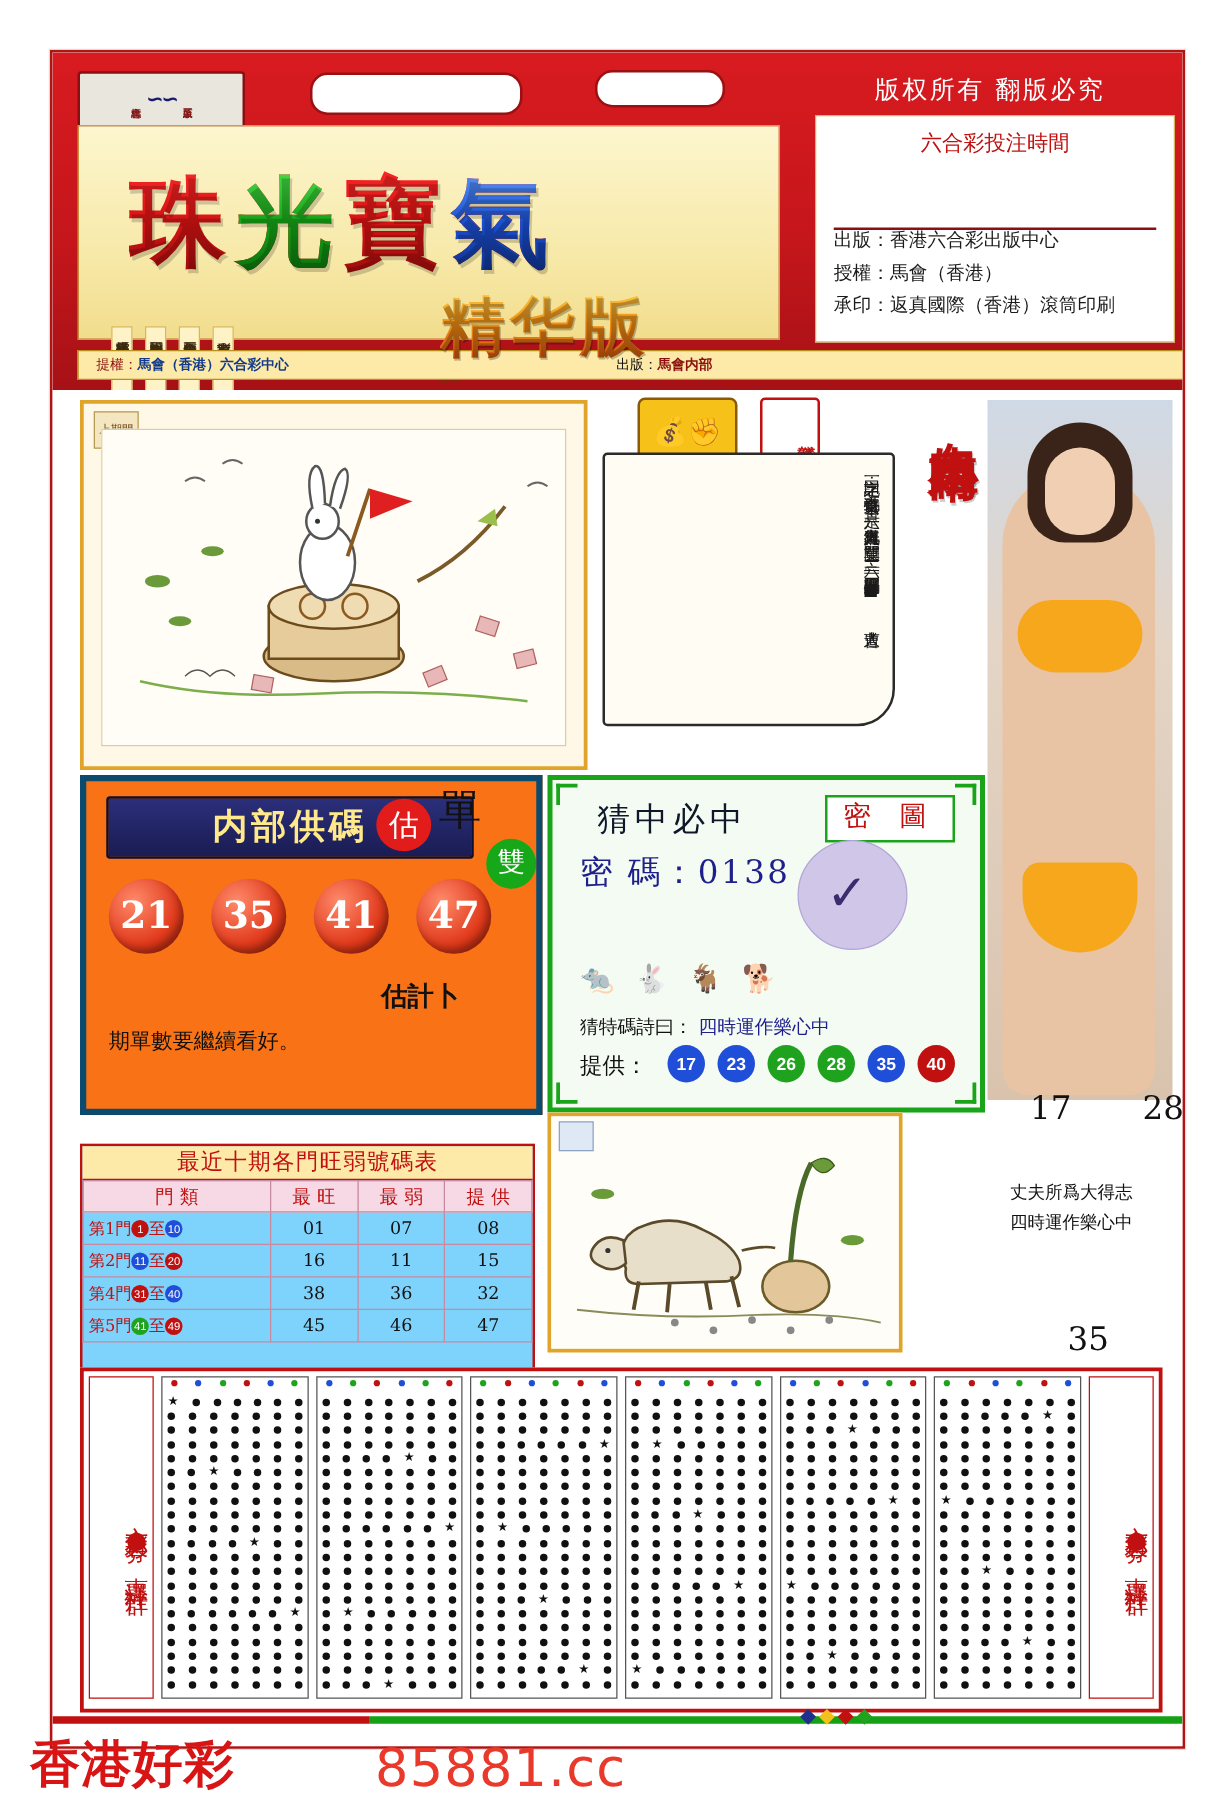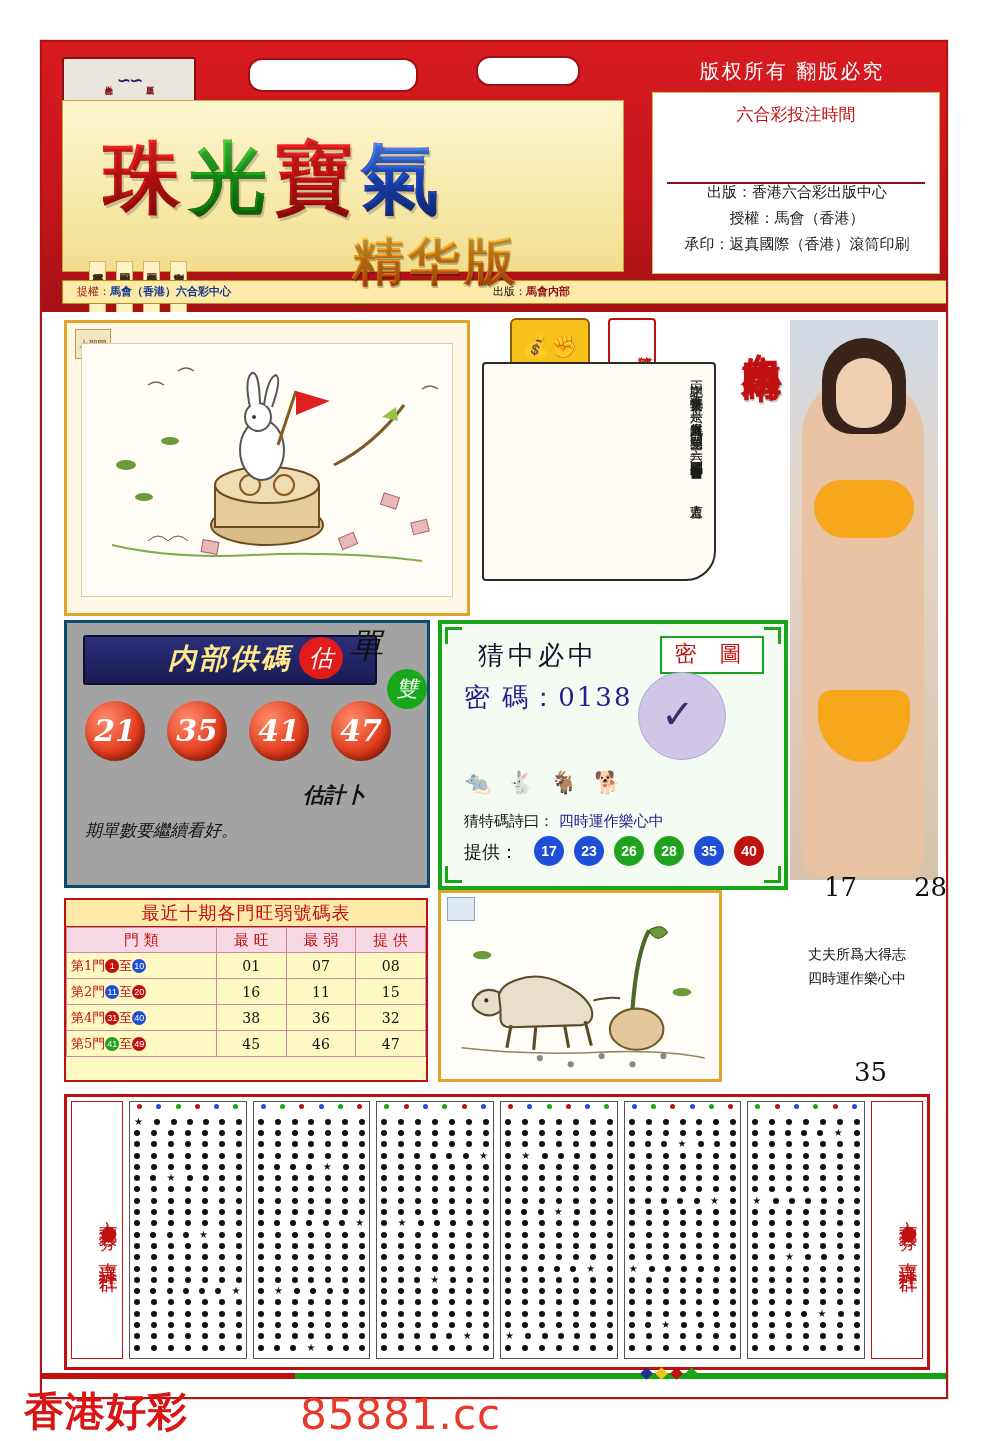--- a/index.html
+++ b/index.html
@@ -83,21 +83,21 @@
     position:absolute;left:600px;top:40px;width:286px;height:180px;
     background:#ffffff;border:1px solid #d8b659;
   }
   .info-title{
     text-align:center;color:#c01010;font-size:17px;padding:10px 0 0;
     font-family:"DejaVu Serif","Liberation Serif",serif;
   }
   .info-rule{margin:56px 14px 0;border-top:2px solid #8a0f12;}
   .info-lines{position:absolute;left:14px;top:86px;width:260px;}
   .info-lines div{font-size:15px;color:#1b1b1b;line-height:26px;
-    font-family:"DejaVu Serif","Liberation Serif",serif;text-align:center;}
+    font-family:"DejaVu Serif","Liberation Serif",serif;}
   .hdr-foot{
     position:absolute;left:10px;top:228px;width:884px;height:22px;
     background:#fde9a8;border:1px solid #b5901f;
     font-size:11px;color:#8a1010;line-height:22px;
   }
   .hdr-foot .l{position:absolute;left:14px;}
   .hdr-foot .l b{color:#123a8a;}
   .hdr-foot .r{position:absolute;left:430px;color:#111;}
   .hdr-foot .r b{color:#8a1010;}
   
@@ -159,21 +159,21 @@
   .side-text{position:absolute;left:766px;top:630px;width:150px;font-size:14px;color:#111;line-height:24px;
     font-family:"DejaVu Serif","Liberation Serif",serif;}
   .send-line{position:absolute;left:752px;top:810px;width:160px;font-size:14px;line-height:23px;color:#c01010;
     font-family:"DejaVu Serif","Liberation Serif",serif;}
   .send-line .tot{color:#c01010;font-weight:bold;font-size:15px;}
   .send-line .buy{color:#1d3fb5;font-weight:bold;}
   .send-line .ans{color:#c01010;font-weight:bold;}
   
   .inner-box{
     position:absolute;left:22px;top:308px;width:360px;height:262px;
-    background:#a3a3a3;border:3px solid #0c4a6e;font-style:italic;
+    background:#f97316;border:5px solid #0c4a6e;
   }
   .inner-banner{
     position:absolute;left:16px;top:12px;width:290px;height:46px;
     background:linear-gradient(180deg,#2b2f7a,#1a1c52);border:2px solid #0d0e30;border-radius:3px;
   }
   .inner-banner span{
     display:block;text-align:center;line-height:44px;color:#ffe98a;font-size:28px;font-weight:bold;letter-spacing:3px;
     font-family:"DejaVu Serif","Liberation Serif",serif;
   }
   .gu{position:absolute;left:232px;top:14px;width:44px;height:42px;background:#e21b1b;border-radius:50%;
@@ -217,21 +217,21 @@
   .zodiacs{position:absolute;left:22px;top:146px;width:180px;display:flex;gap:16px;font-size:22px;}
   .g-poem{position:absolute;left:22px;top:188px;font-size:15px;color:#111;
     font-family:"DejaVu Serif","Liberation Serif",serif;}
   .g-poem .blue{color:#1f1f8c;}
   .provide{position:absolute;left:22px;top:216px;font-size:18px;color:#111;
     font-family:"DejaVu Serif","Liberation Serif",serif;}
   .pballs{position:absolute;left:92px;top:212px;display:flex;gap:10px;}
   .pball{width:30px;height:30px;border-radius:50%;color:#fff;font-size:14px;font-weight:bold;
     text-align:center;line-height:30px;font-family:"Liberation Sans",sans-serif;}
   
-  .tbl-box{position:absolute;left:22px;top:586px;width:360px;height:180px;background:#fef9c3;border:2px solid #c01010;}
+  .tbl-box{position:absolute;left:22px;top:603px;width:360px;height:180px;background:#7dd3fc;border:2px solid #c01010;}
   .tbl-title{height:26px;background:#fde9a8;color:#c01010;font-size:18px;text-align:center;line-height:26px;
     letter-spacing:1px;font-family:"DejaVu Serif","Liberation Serif",serif;border-bottom:1px solid #c01010;}
   table.t{width:100%;border-collapse:collapse;font-size:14px;}
   table.t th{background:#f6d9e4;color:#c01010;font-size:15px;height:22px;border:1px solid #c78aa0;
     font-family:"DejaVu Serif","Liberation Serif",serif;font-weight:normal;}
   table.t td{border:1px solid #c78aa0;height:23px;text-align:center;color:#111;
     font-family:"DejaVu Serif","Liberation Serif",serif;}
   table.t td.lbl{color:#c01010;font-size:13px;text-align:left;padding-left:4px;}
   .minib{display:inline-block;width:14px;height:14px;border-radius:50%;color:#fff;font-size:9px;
     line-height:14px;text-align:center;vertical-align:middle;font-family:"Liberation Sans",sans-serif;}

